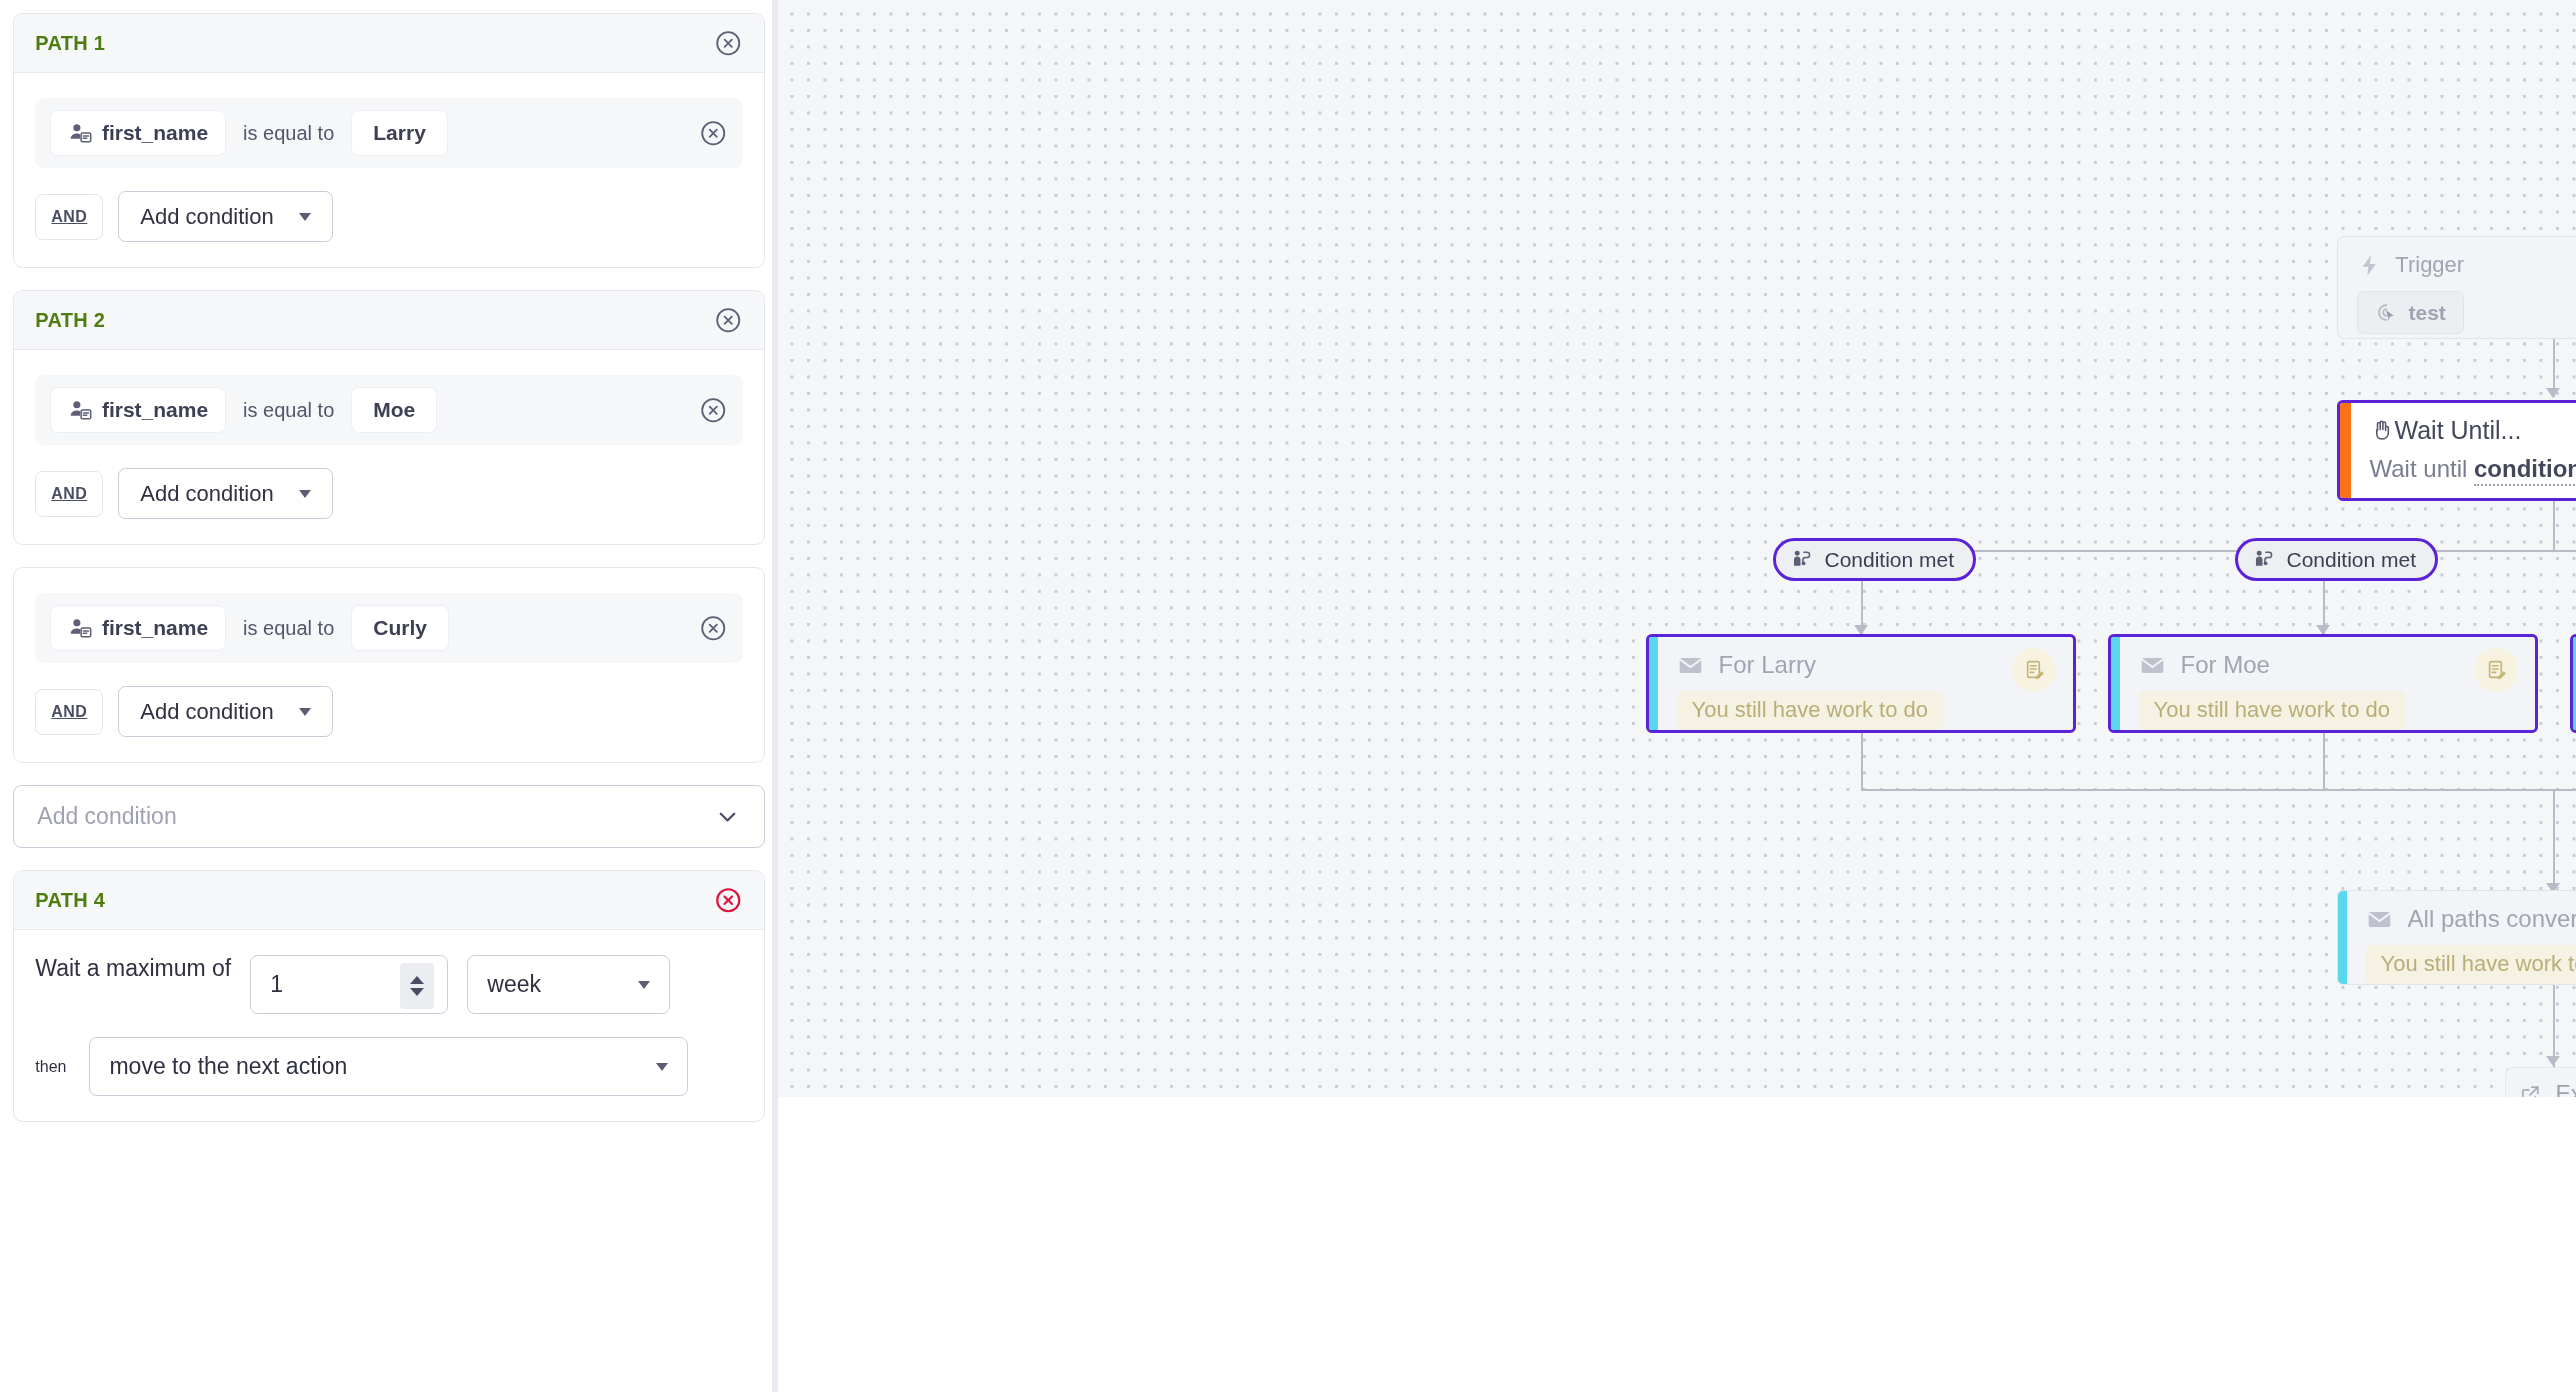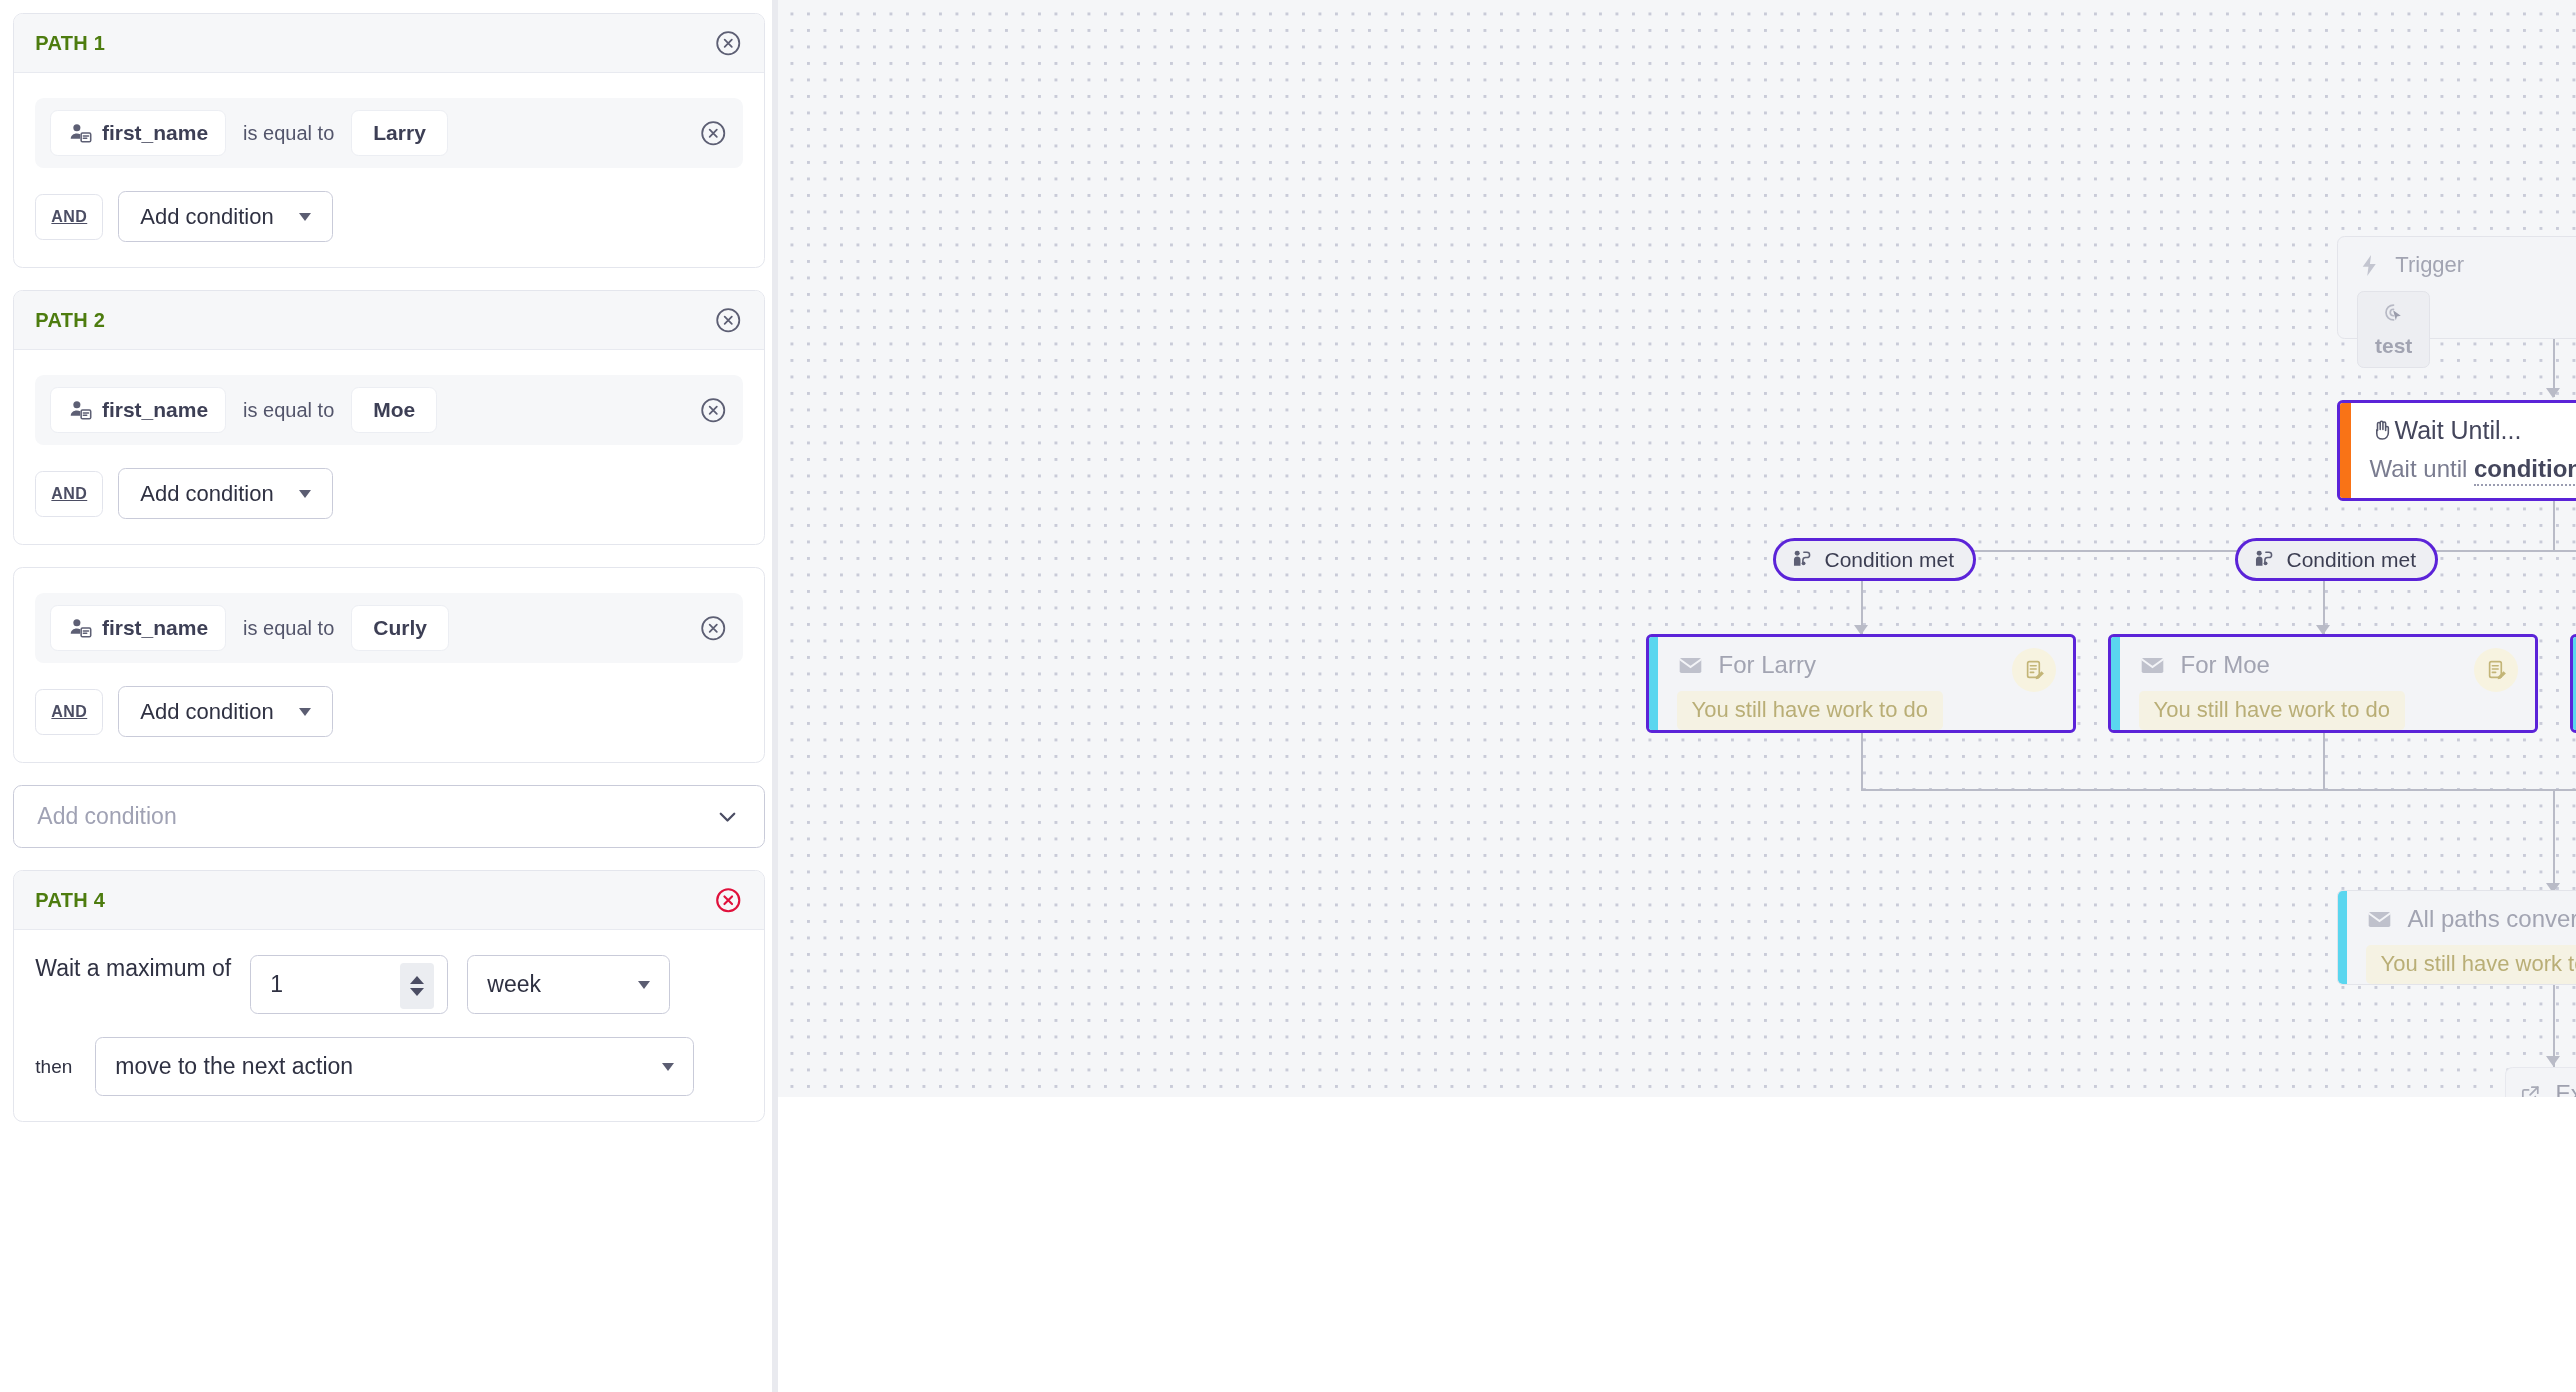--- a/index.html
+++ b/index.html
@@ -186,21 +186,21 @@
     border: 1.4px solid #c9cbd9;
     border-radius: 7.6px;
     background: #fff;
     display: flex; align-items: center; justify-content: space-between;
     padding: 0 19px;
     font-size: 23px; color: #2f3142;
     cursor: pointer;
   }
   .sel-unit { width: 203px; }
   .then-row { display: flex; align-items: center; gap: 23px; }
-  .then-label { font-size: 19px; color: #2f3142; }
+  .then-label { font-size: 16px; color: #2f3142; }
   .sel-then { width: 599px; }
 
   
   .canvas {
     position: relative;
     flex: 1 1 auto;
     height: 1097px;
     background-color: #f5f6f8;
     background-image: radial-gradient(circle, #c9cbd8 1.5px, transparent 1.6px);
     background-size: 16.5px 16.5px;
@@ -235,21 +235,20 @@
   .test-pill {
     margin-top: 13.3px;
     display: inline-flex; align-items: center; gap: 10.5px;
     background: #edeef2;
     border: 1.4px solid #e2e3e9;
     border-radius: 6.7px;
     padding: 8.6px 17px;
     font-size: 21px;
     font-weight: 700;
     color: #a2a4b2;
-    flex-direction: column;
   }
 
   .node-wait {
     background: #ffffff;
     border: 3.8px solid #5b23d8;
     border-radius: 5.7px;
     overflow: hidden;
     display: flex;
   }
   .wait-accent { width: 10.5px; background: #f97316; flex: 0 0 10.5px; }

